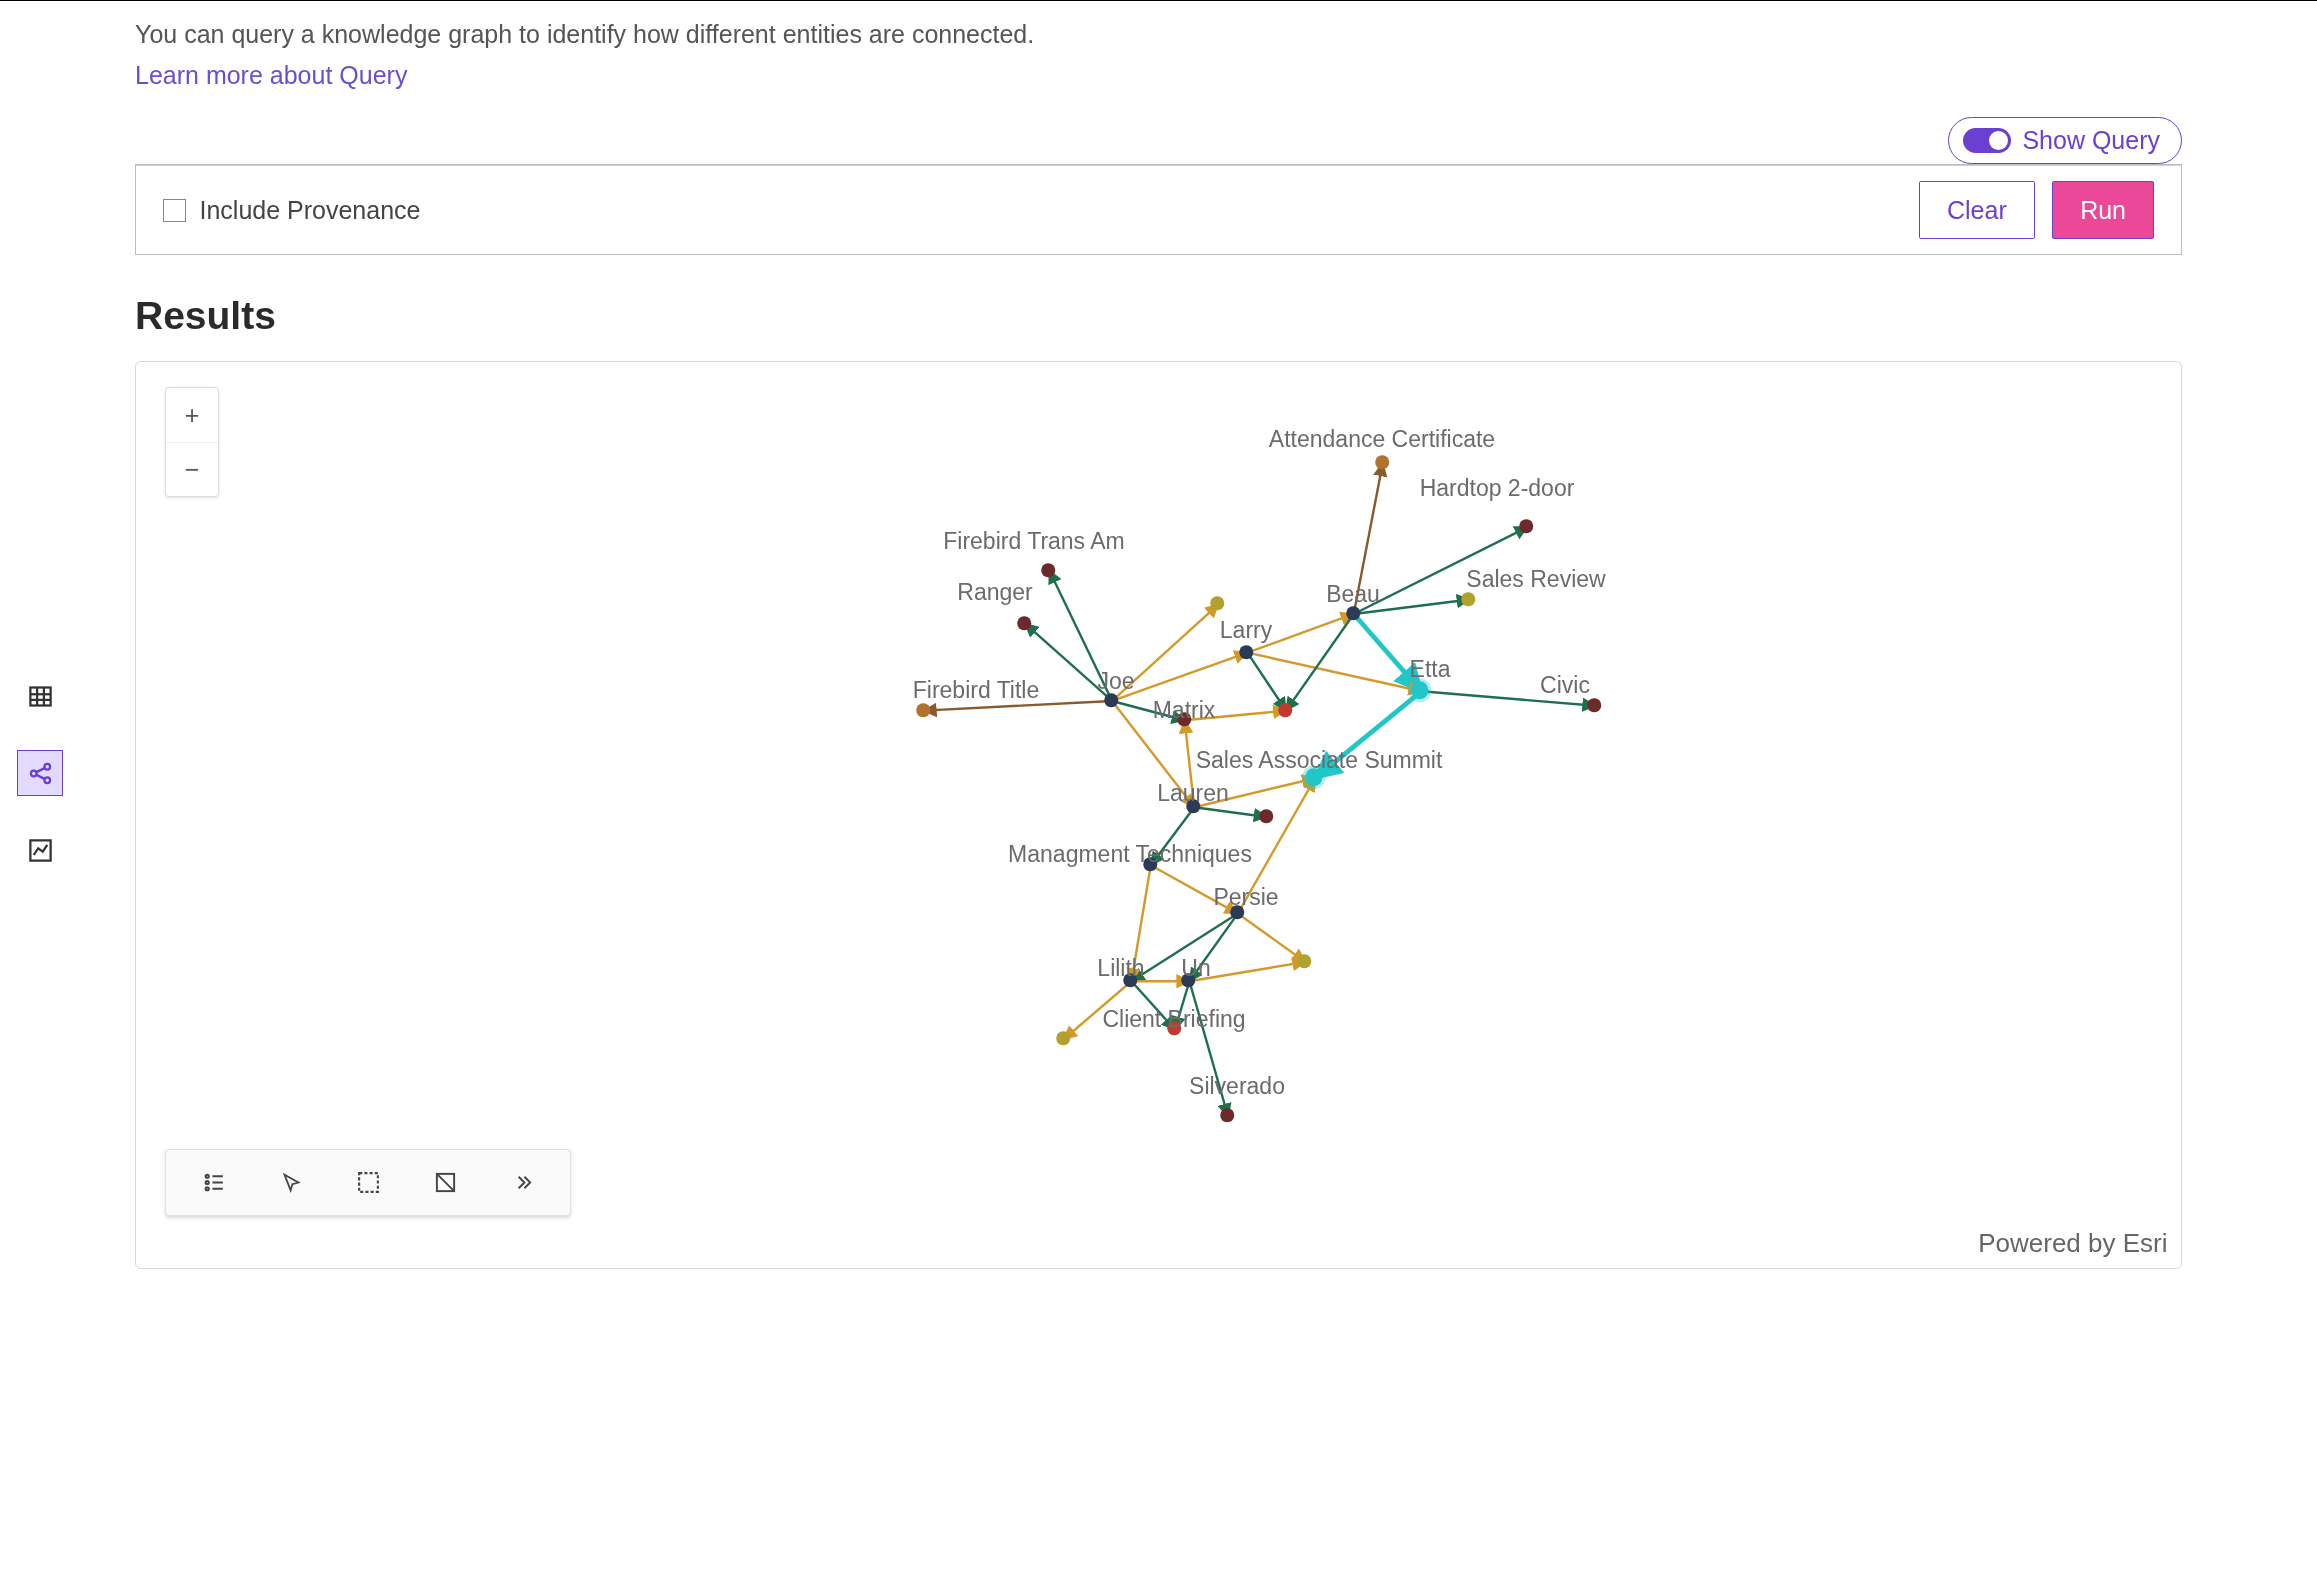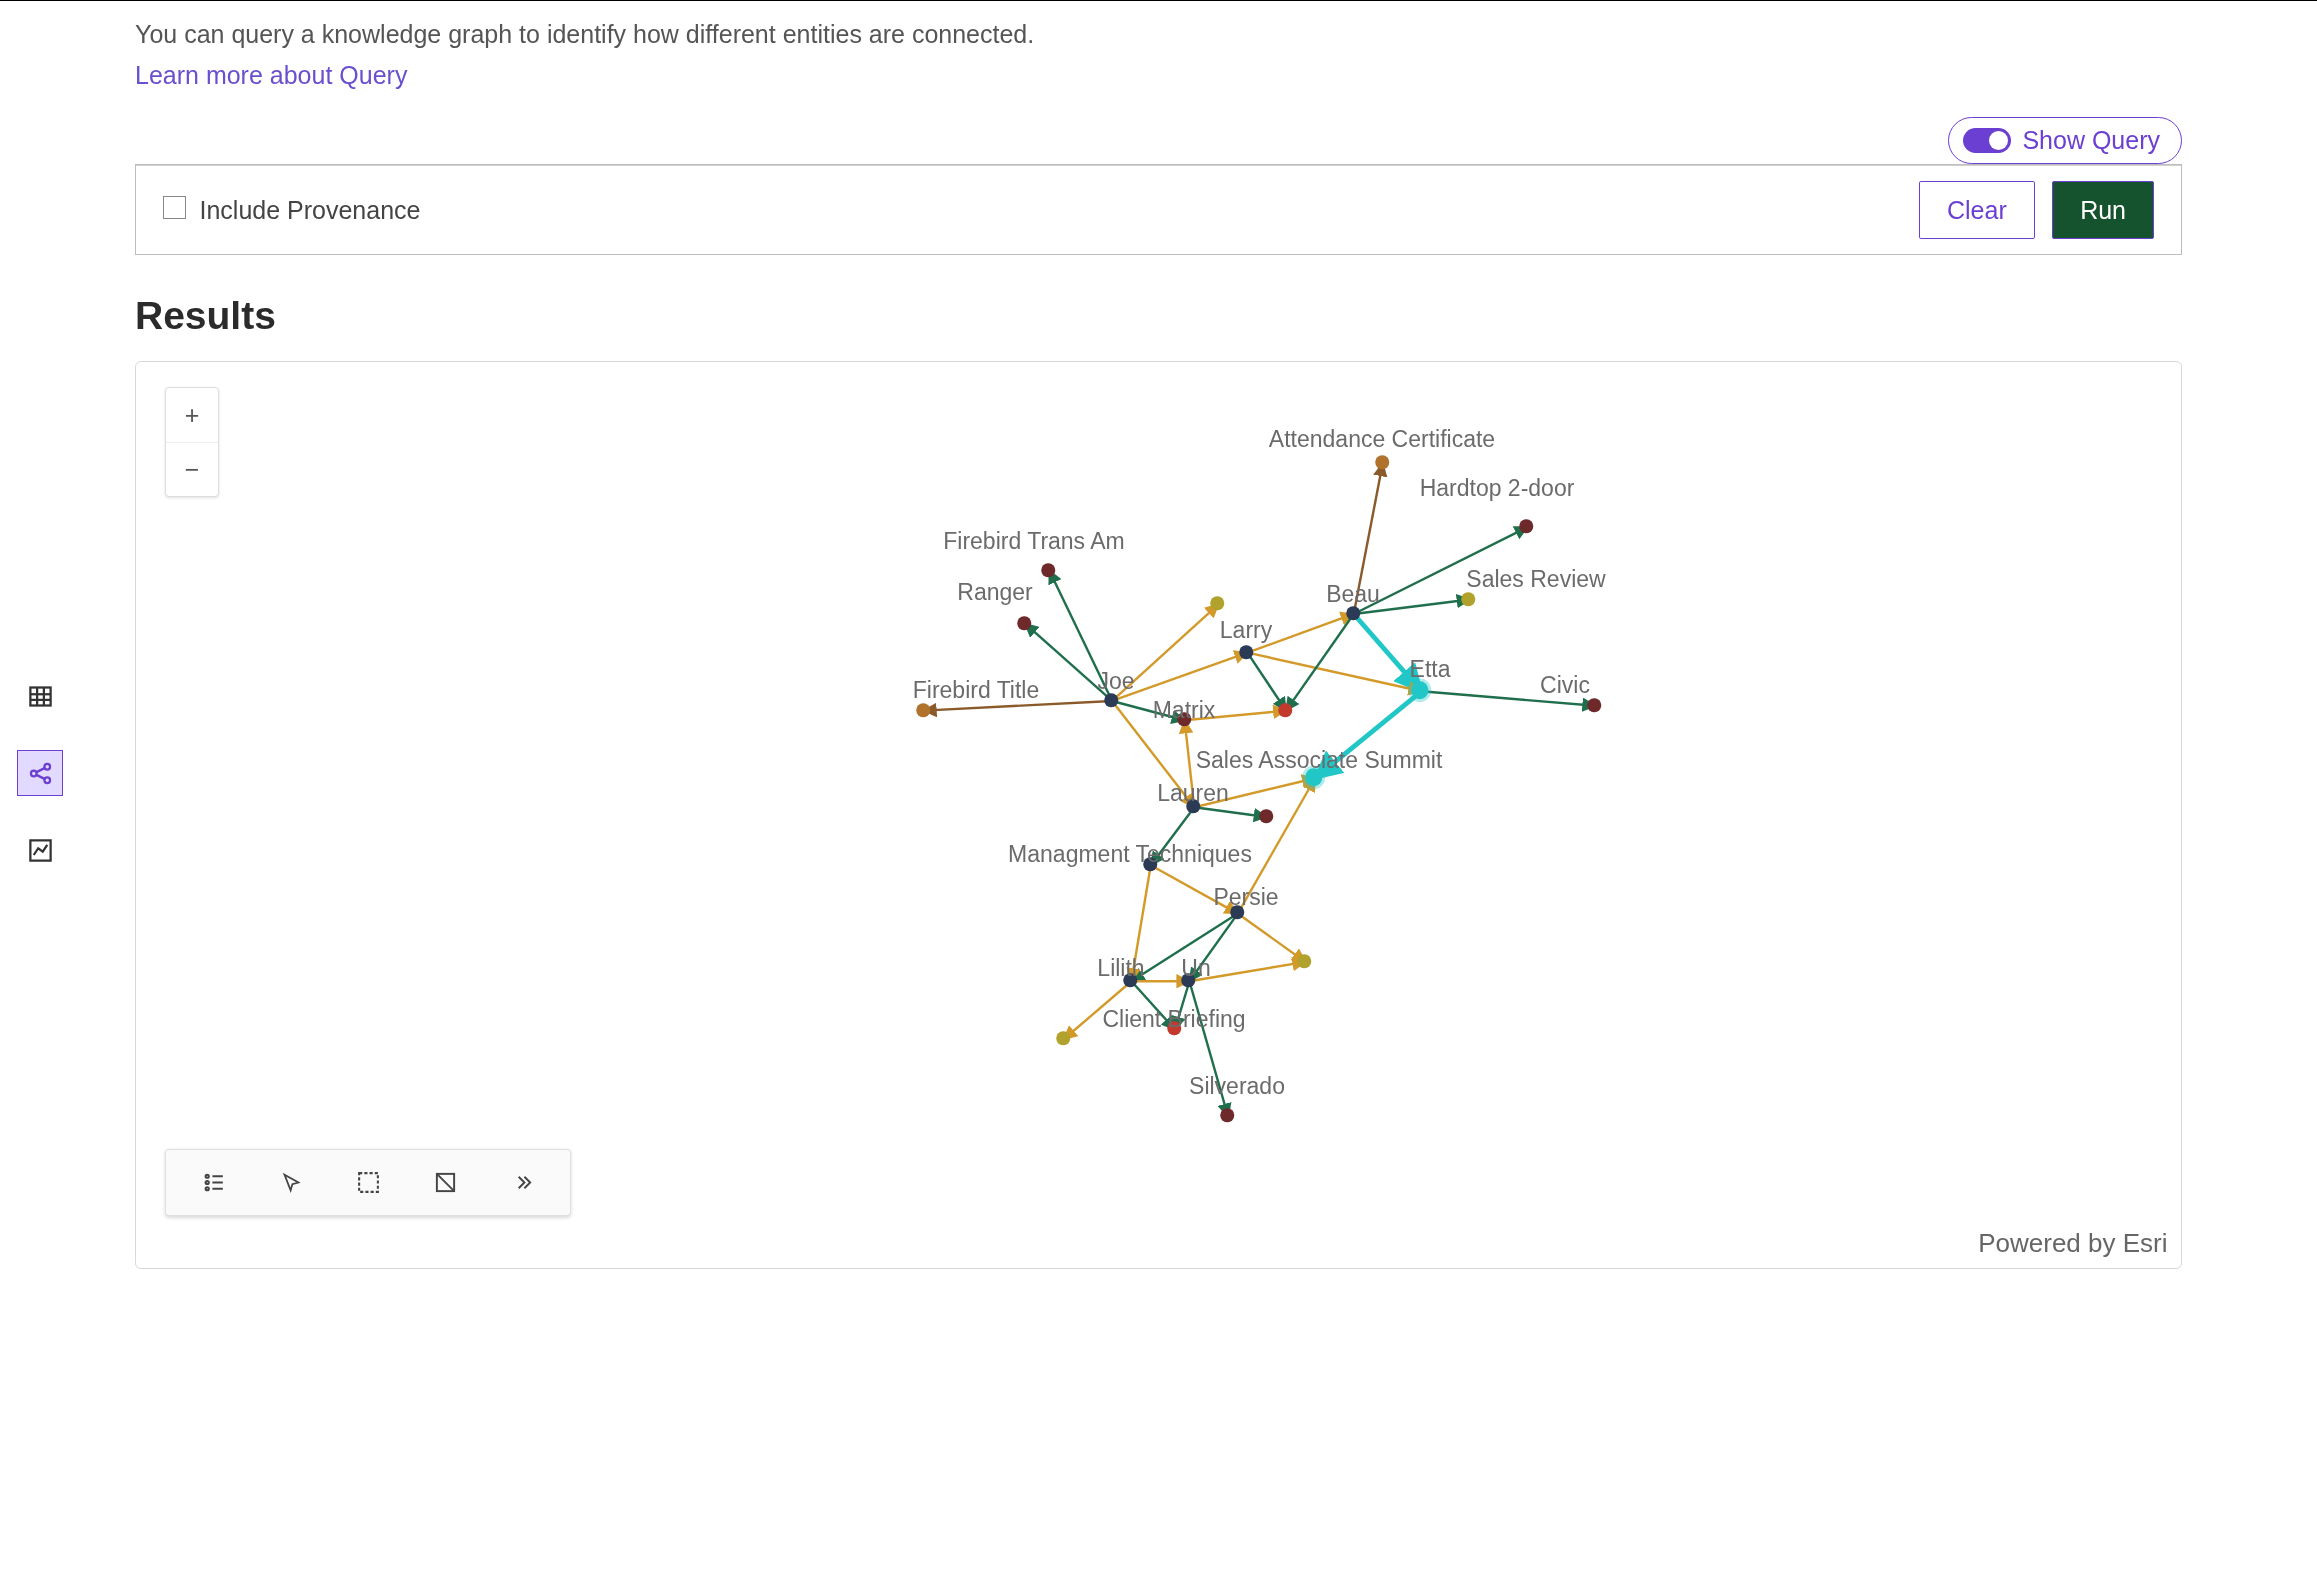--- a/index.html
+++ b/index.html
@@ -83,21 +83,21 @@
     display: block;
   }
   .query-actions {
     border-top: 1.9px solid #d0d0d0;
     display: flex;
     align-items: center;
     padding: 15.4px 27px;
   }
   .checkbox-wrap {
     display: flex;
-    align-items: flex-start;
+    align-items: center;
     gap: 13.5px;
     font-size: 25px;
     color: #444;
   }
   .checkbox {
     width: 23px; height: 23px;
     border: 1.9px solid #888;
     background: #fff;
   }
   .spacer { flex: 1; }
@@ -107,21 +107,21 @@
     cursor: pointer;
     border-radius: 1.9px;
   }
   .btn-clear {
     background: #fff;
     border: 1.9px solid #6b3fd1;
     color: #6b3fd1;
     margin-right: 17.4px;
   }
   .btn-run {
-    background: #14532d;
+    background: #ec4899;
     border: 1.9px solid #6b3fd1;
     color: #fff;
   }
   h2.results-title {
     font-size: 39px;
     font-weight: 700;
     color: #2b2b2b;
     margin-bottom: 23px;
   }
   .results-area {

